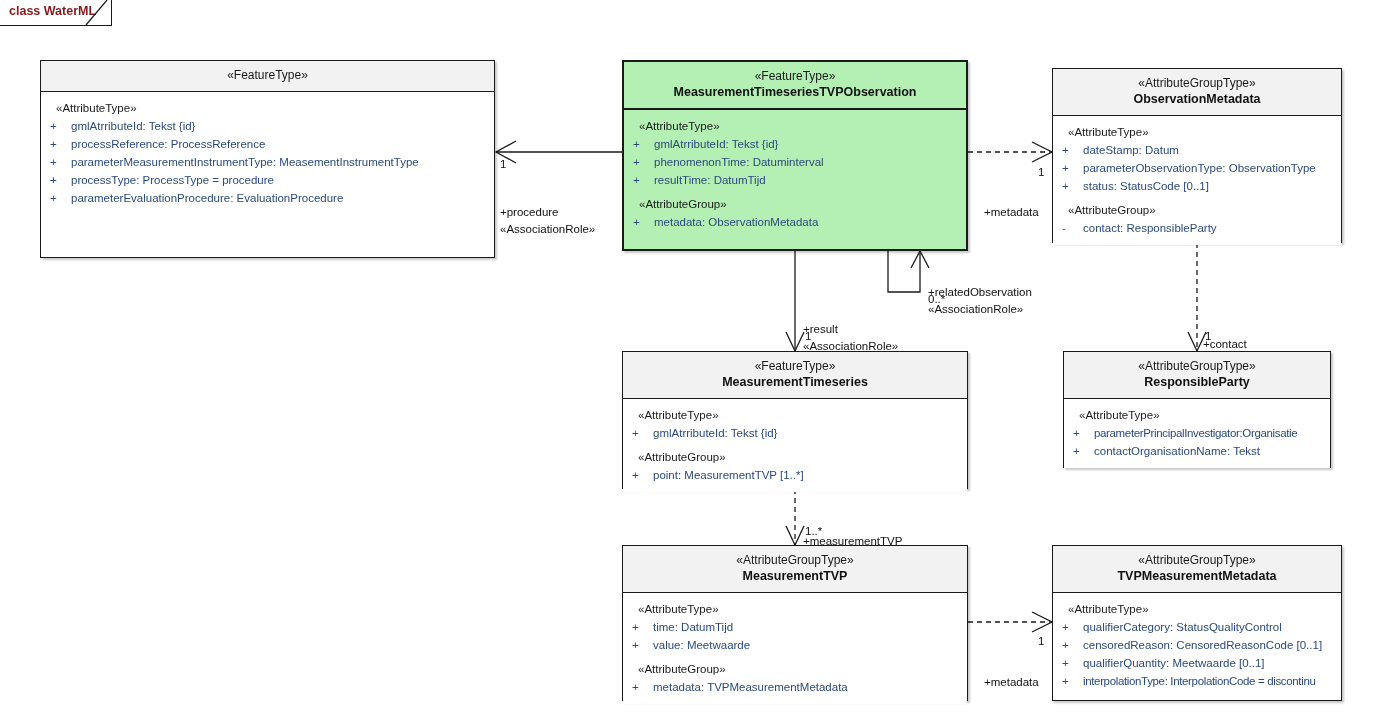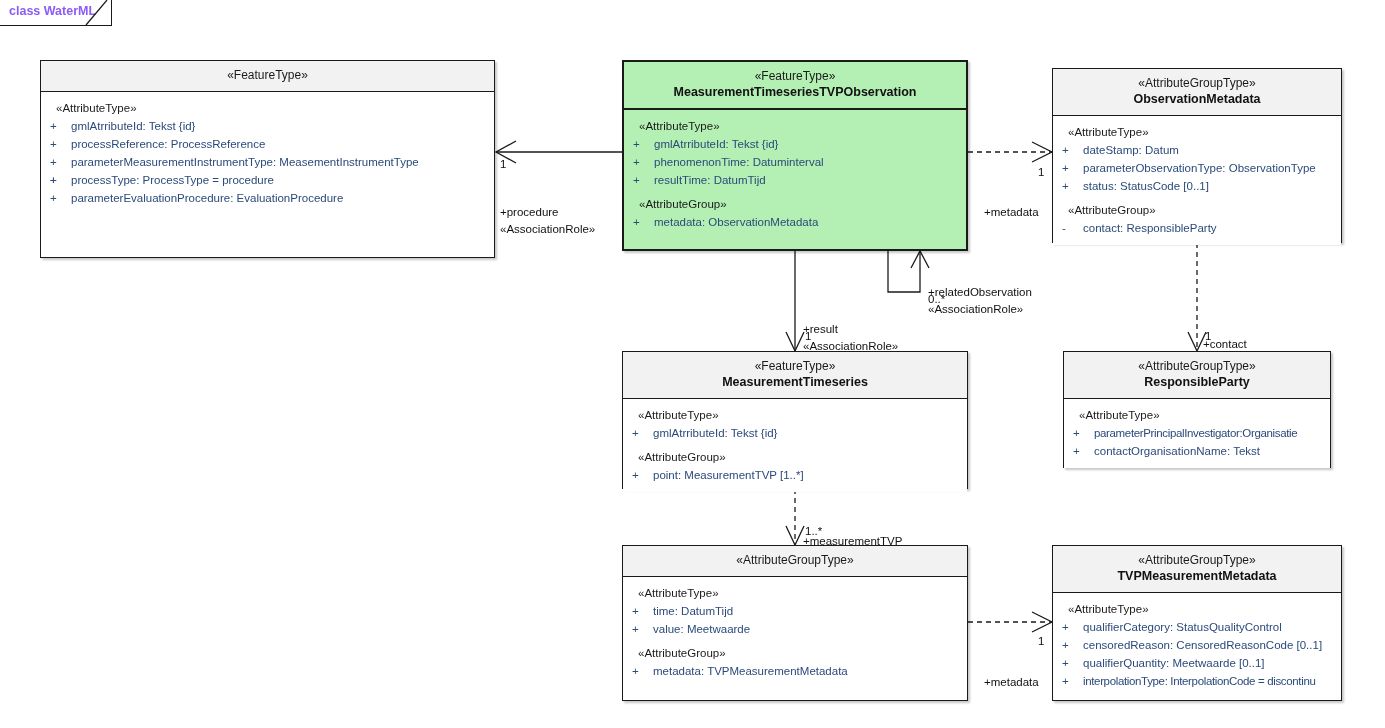--- a/index.html
+++ b/index.html
@@ -24,21 +24,21 @@
     border:1px solid #1a1a1a;
     border-left:none;
     border-top:none;
     box-sizing:border-box;
   }
   .frame-tab-label{
     position:absolute;
     left:9px; top:4px;
     font-size:12.5px;
     font-weight:bold;
-    color:#8b5cf6;
+    color:#7f1d1d;
     white-space:nowrap;
   }
   .frame-tab-slash{
     position:absolute;
     left:85px; top:-1px;
     width:28px; height:27px;
   }
 
   
   .cls{
@@ -273,20 +273,21 @@
     <div class="body">
       <div class="grp">«AttributeType»</div>
       <div class="attr tight"><span class="vis">+</span><span>parameterPrincipalInvestigator:Organisatie</span></div>
       <div class="attr"><span class="vis">+</span><span>contactOrganisationName: Tekst</span></div>
     </div>
   </div>
 
   <div class="cls" style="left:622px; top:545px; width:346px; height:156px;">
     <div class="hdr">
       <div class="stereo">«AttributeGroupType»</div>
+      <div class="cname">MeasurementTVP</div>
     </div>
     <div class="body">
       <div class="grp">«AttributeType»</div>
       <div class="attr"><span class="vis">+</span><span>time: DatumTijd</span></div>
       <div class="attr"><span class="vis">+</span><span>value: Meetwaarde</span></div>
       <div class="grp" style="padding-top:6px;">«AttributeGroup»</div>
       <div class="attr"><span class="vis">+</span><span>metadata: TVPMeasurementMetadata</span></div>
     </div>
   </div>
 

